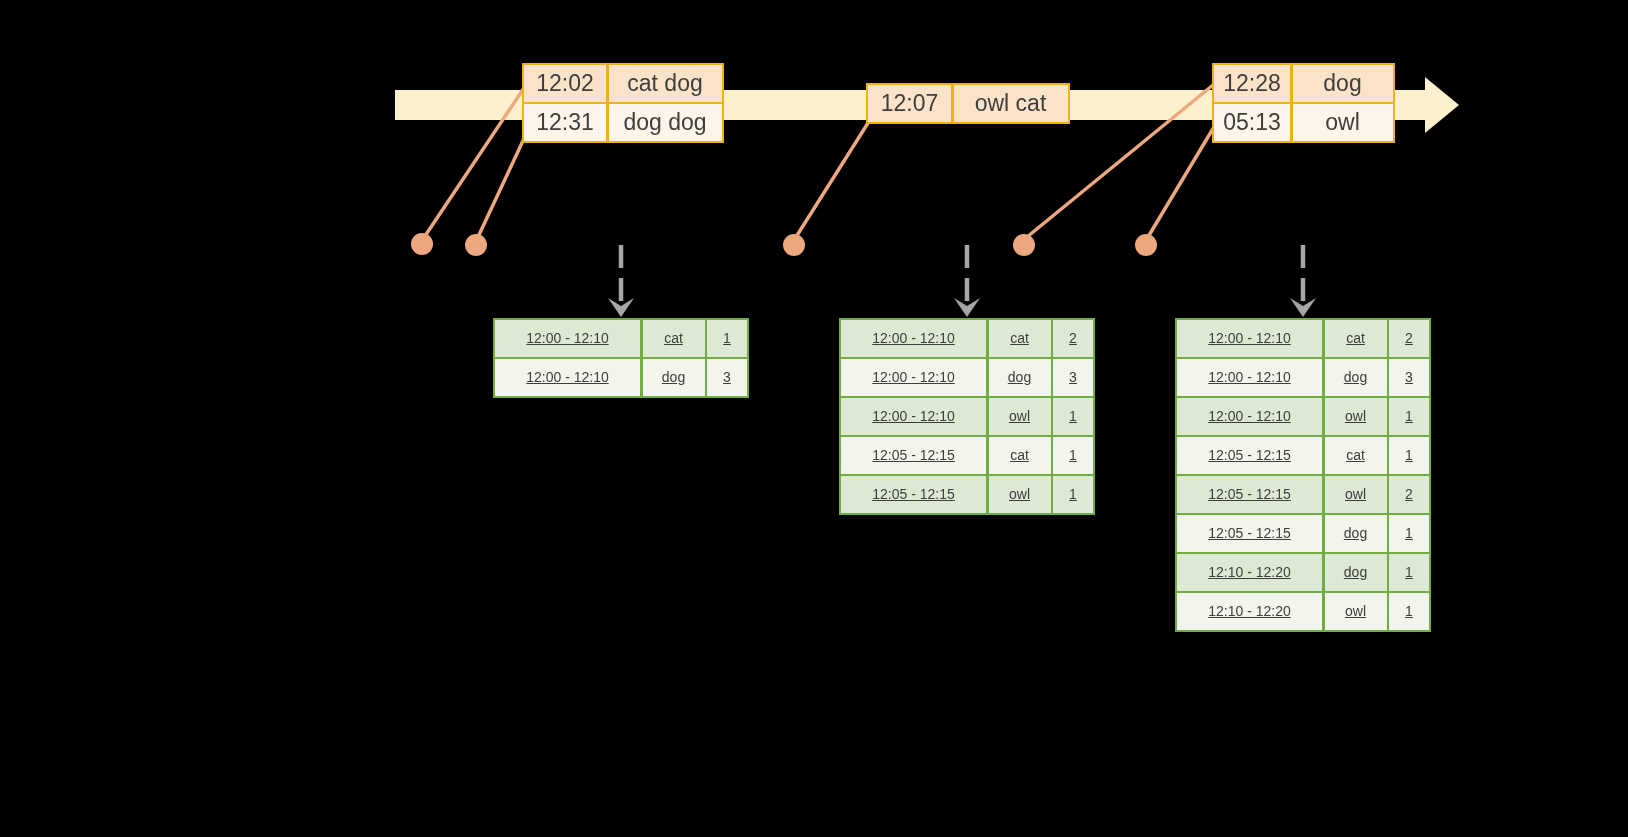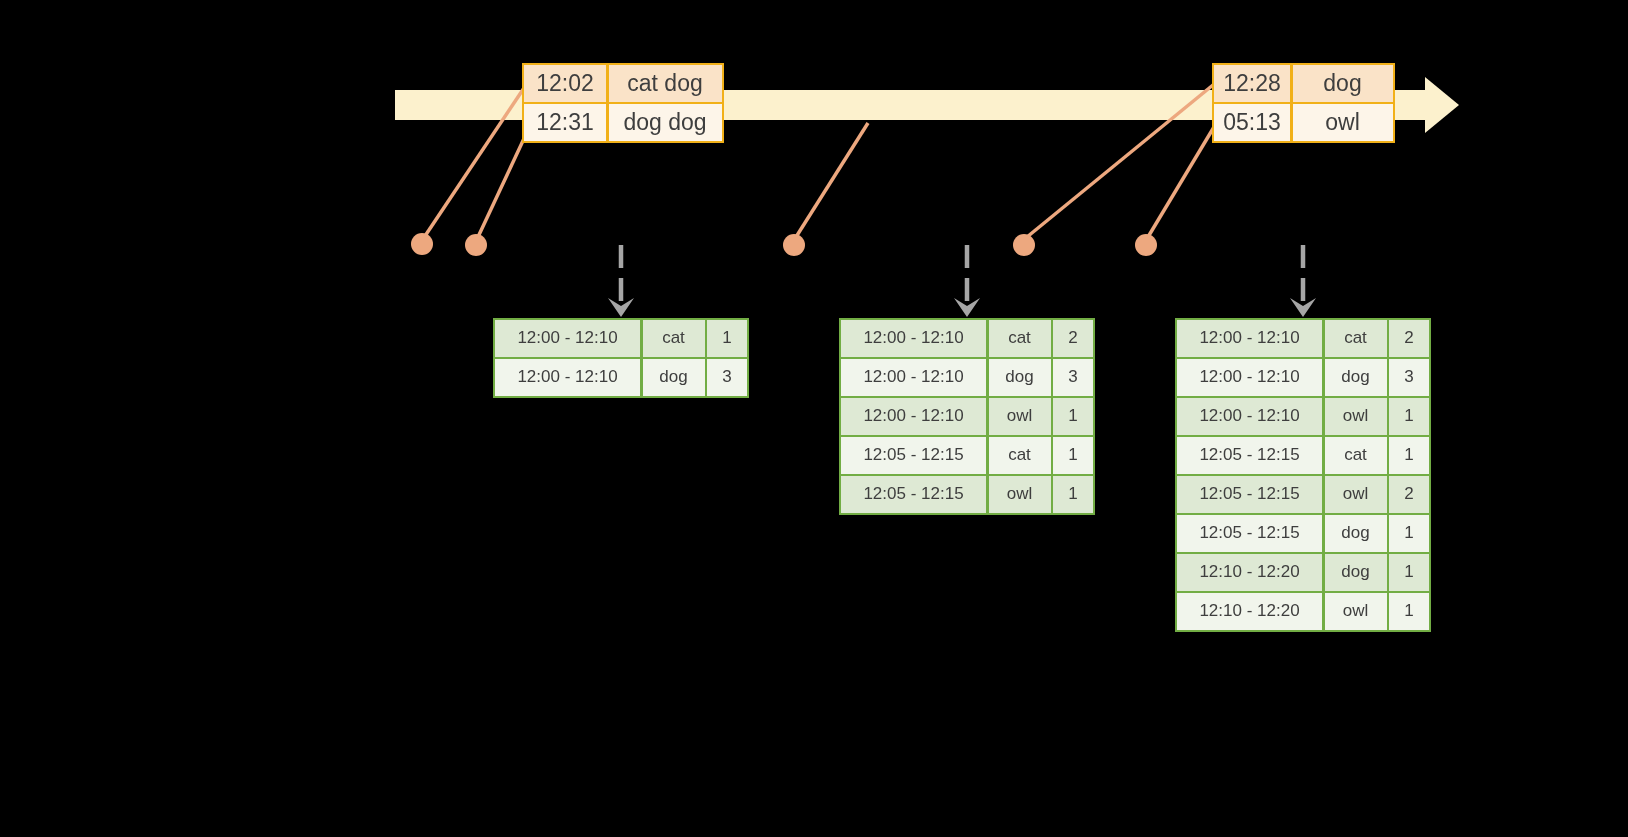--- a/index.html
+++ b/index.html
@@ -52,22 +52,23 @@
     position:absolute;
     display:grid;
     grid-template-columns:145px 62px 40px;
     gap:2.5px;
     background:var(--result-border);
     border:2.5px solid var(--result-border);
   }
   .gtable .cell{
     display:flex;align-items:center;justify-content:center;
     height:36.5px;
-    font-size:17px;color:var(--text);
+    font-size:14px;color:var(--text);
     white-space:nowrap;
+    text-decoration:underline;
   }
   .gtable .dark{background:var(--result-row-dark);}
   .gtable .light{background:var(--result-row-light);}
 </style>
 </head>
 <body>
 
 <div id="canvas">
 
   <svg class="overlay" width="1628" height="837" viewBox="0 0 1628 837">
@@ -103,20 +104,25 @@
 
   <div class="etable" style="left:522px;top:63px;grid-template-columns:82px 113px">
 
       <div class="cell dark">12:02</div>
       <div class="cell dark">cat dog</div>
 
       <div class="cell light">12:31</div>
       <div class="cell light">dog dog</div>
     </div>
 
+  <div class="etable" style="left:866px;top:83px;grid-template-columns:83px 114px">
+
+      <div class="cell dark">12:07</div>
+      <div class="cell dark">owl cat</div>
+    </div>
 
   <div class="etable" style="left:1212px;top:63px;grid-template-columns:76px 100px">
 
       <div class="cell dark">12:28</div>
       <div class="cell dark">dog</div>
 
       <div class="cell light">05:13</div>
       <div class="cell light">owl</div>
     </div>
 

